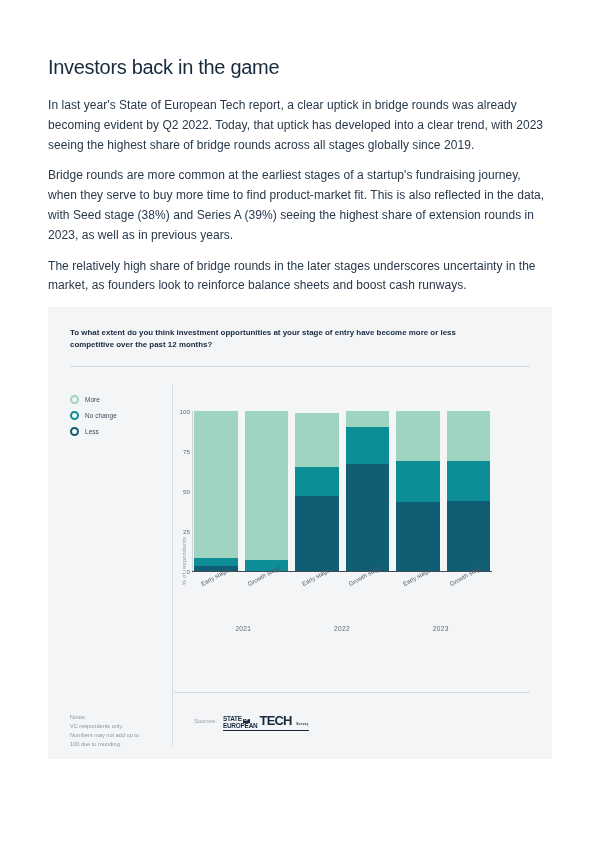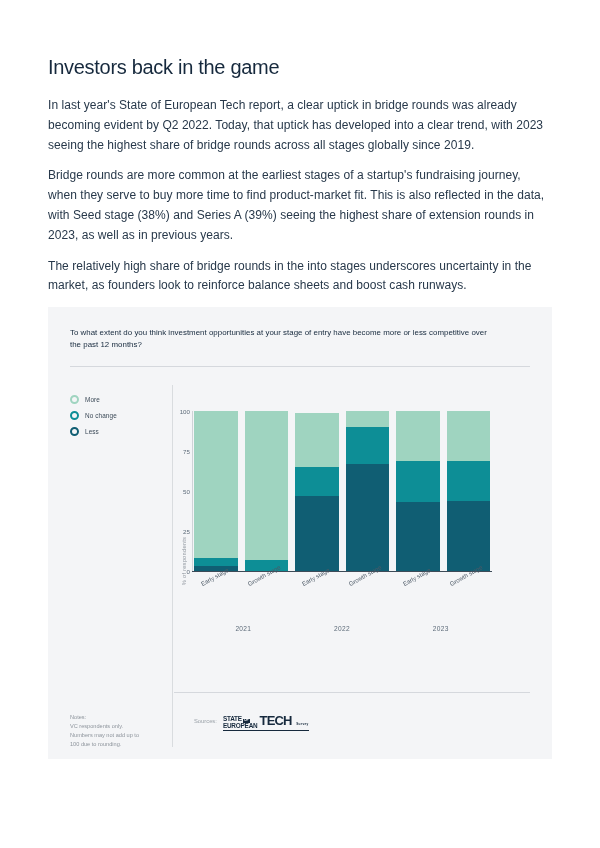--- a/index.html
+++ b/index.html
@@ -25,21 +25,21 @@
 
   
   .chart-card {
     position: relative;
     margin-top: 11px;
     background: #f4f5f7;
     height: 452px;
     padding: 20px 22px 0 22px;
   }
   .chart-question {
-    font-size: 7.9px; font-weight: 400; line-height: 1.55;
+    font-size: 7.9px; font-weight: 700; line-height: 1.55;
     color: #16293d; width: 420px; letter-spacing: 0.02px;
   }
   .rule {
     height: 1px; background: #d5d8dd; margin-top: 14px;
   }
   .rule-bottom {
     height: 1px; background: #d5d8dd;
     position: absolute; left: 126px; right: 22px; bottom: 66px;
   }
   .vdivider {
@@ -153,21 +153,21 @@
 </head>
 <body>
 
 <div class="page">
 
   <h1 class="headline">Investors back in the game</h1>
 
   <div class="body-copy">
     <p>In last year's State of European Tech report, a clear uptick in bridge rounds was already becoming evident by Q2 2022. Today, that uptick has developed into a clear trend, with 2023 seeing the highest share of bridge rounds across all stages globally since 2019.</p>
     <p>Bridge rounds are more common at the earliest stages of a startup's fundraising journey, when they serve to buy more time to find product-market fit. This is also reflected in the data, with Seed stage (38%) and Series A (39%) seeing the highest share of extension rounds in 2023, as well as in previous years.</p>
-    <p>The relatively high share of bridge rounds in the into stages underscores uncertainty in the market, as founders look to reinforce balance sheets and boost cash runways.</p>
+    <p>The relatively high share of bridge rounds in the later stages underscores uncertainty in the market, as founders look to reinforce balance sheets and boost cash runways.</p>
   </div>
 
   <div class="chart-card">
 
     <div class="chart-question">To what extent do you think investment opportunities at your stage of entry have become more or less competitive over the past 12 months?</div>
     <div class="rule"></div>
     <div class="vdivider"></div>
     <div class="rule-bottom"></div>
 
     <div class="legend" id="legend">

